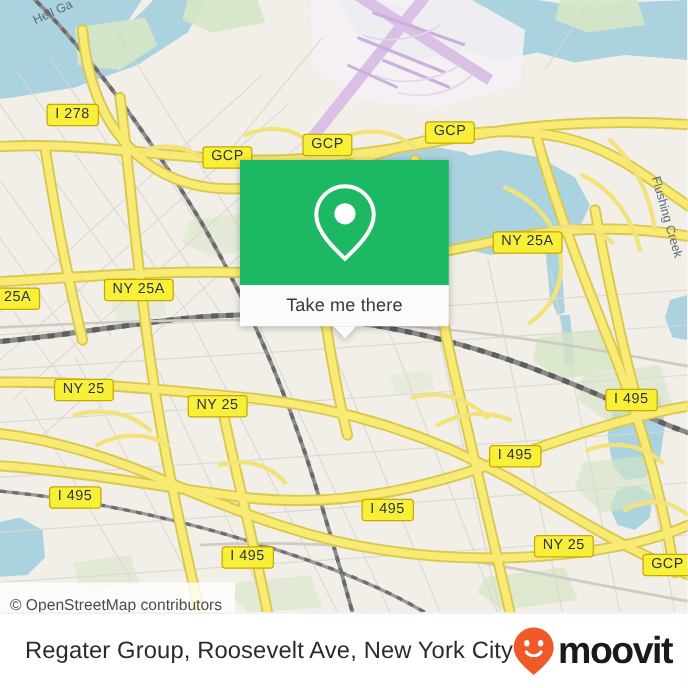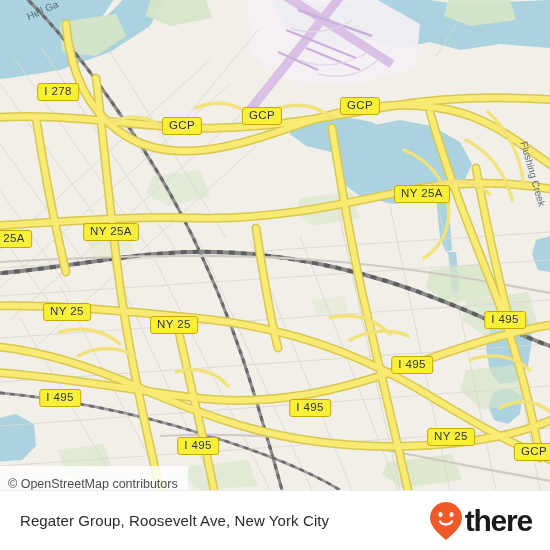--- a/index.html
+++ b/index.html
@@ -108,21 +108,21 @@
     width: 550px; height: 60px;
     background: #ffffff;
     display: flex;
     align-items: center;
     justify-content: space-between;
     padding: 0 18px 0 20px;
     border-top: 1px solid #ececec;
   }
   #footer-title {
     color: #2b2b2b;
-    font-size: 15px;
+    font-size: 19px;
     letter-spacing: .1px;
     white-space: nowrap;
   }
   #logo {
     display: flex;
     align-items: center;
     gap: 2px;
   }
   #logo-wordmark {
     color: #1a1a1a;
@@ -334,32 +334,44 @@
     <div class="shield" style="left:67px;  top:312px;">NY 25</div>
     <div class="shield" style="left:174px; top:325px;">NY 25</div>
     <div class="shield" style="left:505px; top:320px;">I 495</div>
     <div class="shield" style="left:412px; top:365px;">I 495</div>
     <div class="shield" style="left:60px;  top:398px;">I 495</div>
     <div class="shield" style="left:310px; top:408px;">I 495</div>
     <div class="shield" style="left:198px; top:446px;">I 495</div>
     <div class="shield" style="left:451px; top:437px;">NY 25</div>
     <div class="shield" style="left:534px; top:452px;">GCP</div>
 
+    <div id="popup">
+      <div id="popup-body">
+        <svg width="56" height="66" viewBox="0 0 56 66">
+          <path d="M28 4 C15.3 4 5 14.3 5 27 C5 40.5 20 54.5 28 62 C36 54.5 51 40.5 51 27 C51 14.3 40.7 4 28 4 Z" fill="none" stroke="#ffffff" stroke-width="3.2"></path>
+          <circle cx="28" cy="26" r="8.5" fill="#ffffff"></circle>
+        </svg>
+      </div>
+      <div id="popup-action">
+        <span>Take me there</span>
+      </div>
+      <div id="popup-tail"></div>
+    </div>
 
     <div id="attribution">
       <span>© OpenStreetMap contributors</span>
     </div>
   </div>
 
   <div id="footer">
     <div id="footer-title">Regater Group, Roosevelt Ave, New York City</div>
     <div id="logo">
       <svg width="34" height="40" viewBox="0 0 34 40">
         <path d="M17 1 C8.2 1 1 8.2 1 17 C1 26.5 12 34.5 17 39 C22 34.5 33 26.5 33 17 C33 8.2 25.8 1 17 1 Z" fill="#f05a28"></path>
         <ellipse cx="11.5" cy="13.5" rx="2.1" ry="2.6" fill="#ffffff"></ellipse>
         <ellipse cx="22.5" cy="13.5" rx="2.1" ry="2.6" fill="#ffffff"></ellipse>
         <path d="M11 20.5 C13.5 24.5 20.5 24.5 23 20.5" fill="none" stroke="#ffffff" stroke-width="2.3" stroke-linecap="round"></path>
       </svg>
-      <span id="logo-wordmark">there</span>
+      <span id="logo-wordmark">moovit</span>
     </div>
   </div>
 
 </div>
 
 </body></html>

